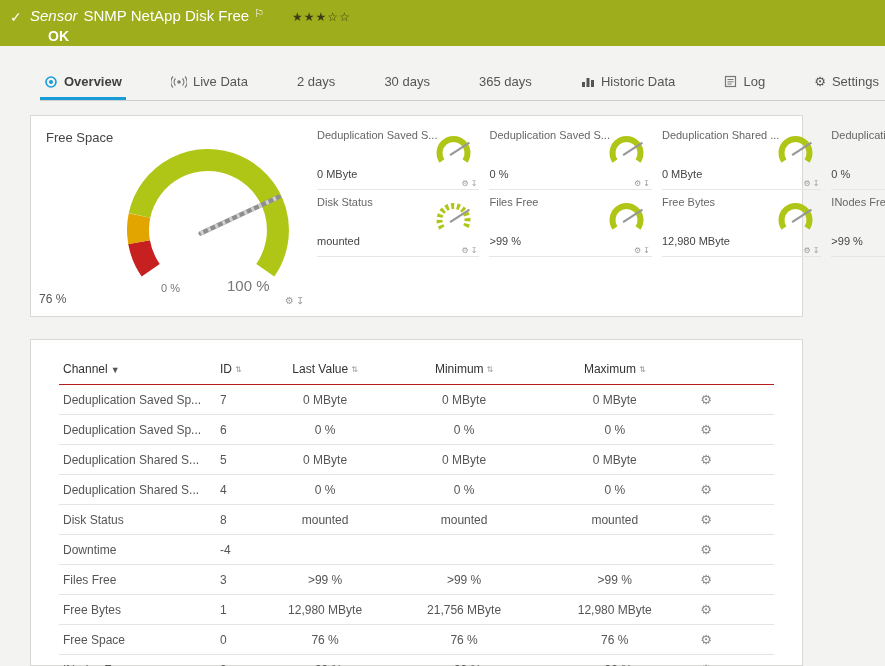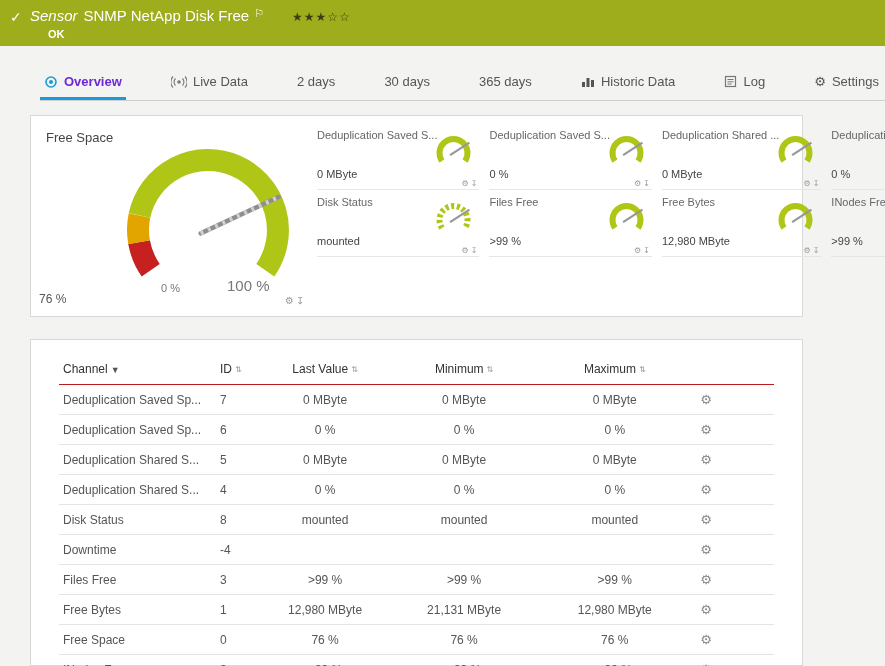--- a/index.html
+++ b/index.html
@@ -10,34 +10,34 @@
     font-family:"Liberation Sans","DejaVu Sans",sans-serif;
     color:#555;
   }
   
   .topbar { position:relative; height:46px; background:#9dad1b; color:#fff; }
   .topbar .check { position:absolute; left:10px; top:9px; font-size:14px; font-weight:bold; }
   .title-line { position:absolute; left:30px; top:7px; font-size:15px; white-space:nowrap; }
   .title-line .kind { margin-right:6px; }
   .title-line .flag { font-size:11px; vertical-align:top; margin-left:5px; }
   .stars { margin-left:28px; font-size:12px; color:#3c3c16; letter-spacing:1px; cursor:pointer; }
-  .topbar .status { position:absolute; left:48px; top:28px; font-size:11px; font-weight:bold; }
+  .topbar .status { position:absolute; left:48px; top:28px; font-size:14px; font-weight:bold; }
 
   
   .tabs {
     display:flex; justify-content:space-between; align-items:stretch;
     margin:18px 0 0 40px; padding-right:2px;
     border-bottom:1px solid #cfcfcd;
   }
   .tab {
     display:flex; align-items:center; gap:6px;
     padding:10px 4px 8px 4px; font-size:13px; color:#555; cursor:pointer;
     border-bottom:3px solid transparent; white-space:nowrap;
   }
-  .tab.active { color:#6d28d9; border-bottom-color:#189cd8; font-weight:bold; }
+  .tab.active { color:#404040; border-bottom-color:#189cd8; font-weight:bold; }
   .tab svg { display:block; }
   .tab .gear-glyph { font-size:13px; color:#555; }
 
   
   .panel { background:#fff; border:1px solid #d8d8d6; margin-left:30px; width:773px; }
   .gauge-panel { margin-top:14px; height:202px; display:flex; position:relative; }
   .table-panel { margin-top:22px; height:327px; padding:14px 28px 0 28px; }
 
   
   .main-gauge { position:relative; width:282px; flex-shrink:0; }
@@ -309,21 +309,21 @@
         <td>3</td>
         <td class="col-right">&gt;99 %</td>
         <td class="col-right">&gt;99 %</td>
         <td class="col-right">&gt;99 %</td>
         <td class="gear-cell">⚙</td>
       </tr>
       <tr>
         <td>Free Bytes</td>
         <td>1</td>
         <td class="col-right">12,980 MByte</td>
-        <td class="col-right">21,131 MByte</td>
+        <td class="col-right">21,756 MByte</td>
         <td class="col-right">12,980 MByte</td>
         <td class="gear-cell">⚙</td>
       </tr>
       <tr>
         <td>Free Space</td>
         <td>0</td>
         <td class="col-right">76 %</td>
         <td class="col-right">76 %</td>
         <td class="col-right">76 %</td>
         <td class="gear-cell">⚙</td>

